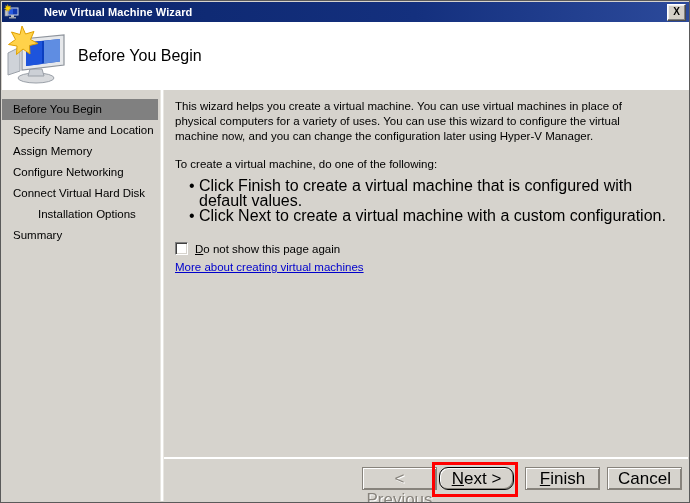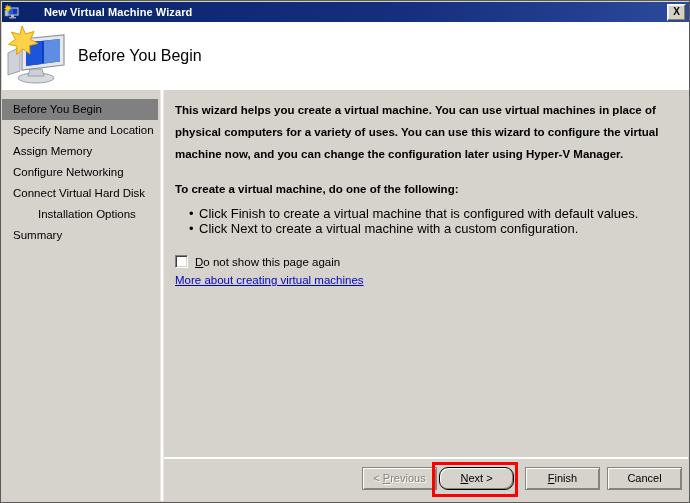--- a/index.html
+++ b/index.html
@@ -153,33 +153,32 @@
     left: 163px; top: 89px;
     right: 1px;
     bottom: 45px;
     background: #d6d3cd;
     padding: 9px 14px 0 11px;
     box-sizing: border-box;
   }
   .para {
     font-size: 11.5px;
     color: #000000;
-    line-height: 22px;
+    line-height: 15px;
     margin: 0 15px 13px 0;
     font-family: "Liberation Sans", sans-serif;
-    font-weight: bold;
   }
   .para.tight { margin-bottom: 6px; }
   ul.bullets {
     margin: 0 0 0 0;
     padding-left: 24px;
     list-style: none;
   }
   ul.bullets li {
-    font-size: 13px;
+    font-size: 16px;
     color: #000000;
     line-height: 15px;
     position: relative;
     font-family: "Liberation Sans", sans-serif;
   }
   ul.bullets li:before {
     content: "\2022";
     position: absolute;
     left: -10px;
     top: 0;
@@ -238,21 +237,21 @@
   }
   .btn {
     position: absolute;
     top: 8px;
     width: 75px;
     height: 23px;
     background: #d6d3cd;
     border: 1px solid #000000;
     box-shadow: inset 1px 1px 0 #ffffff, inset -1px -1px 0 #87837c,
                 inset 2px 2px 0 #d6d3cd, inset -2px -2px 0 #d6d3cd;
-    font-size: 11px;
+    font-size: 17px;
     color: #000000;
     font-family: "Liberation Sans", sans-serif;
     text-align: center;
     line-height: 21px;
     box-sizing: border-box;
     cursor: default;
     padding: 0;
   }
   .btn.plain {
     border: 1px solid #87837c;

